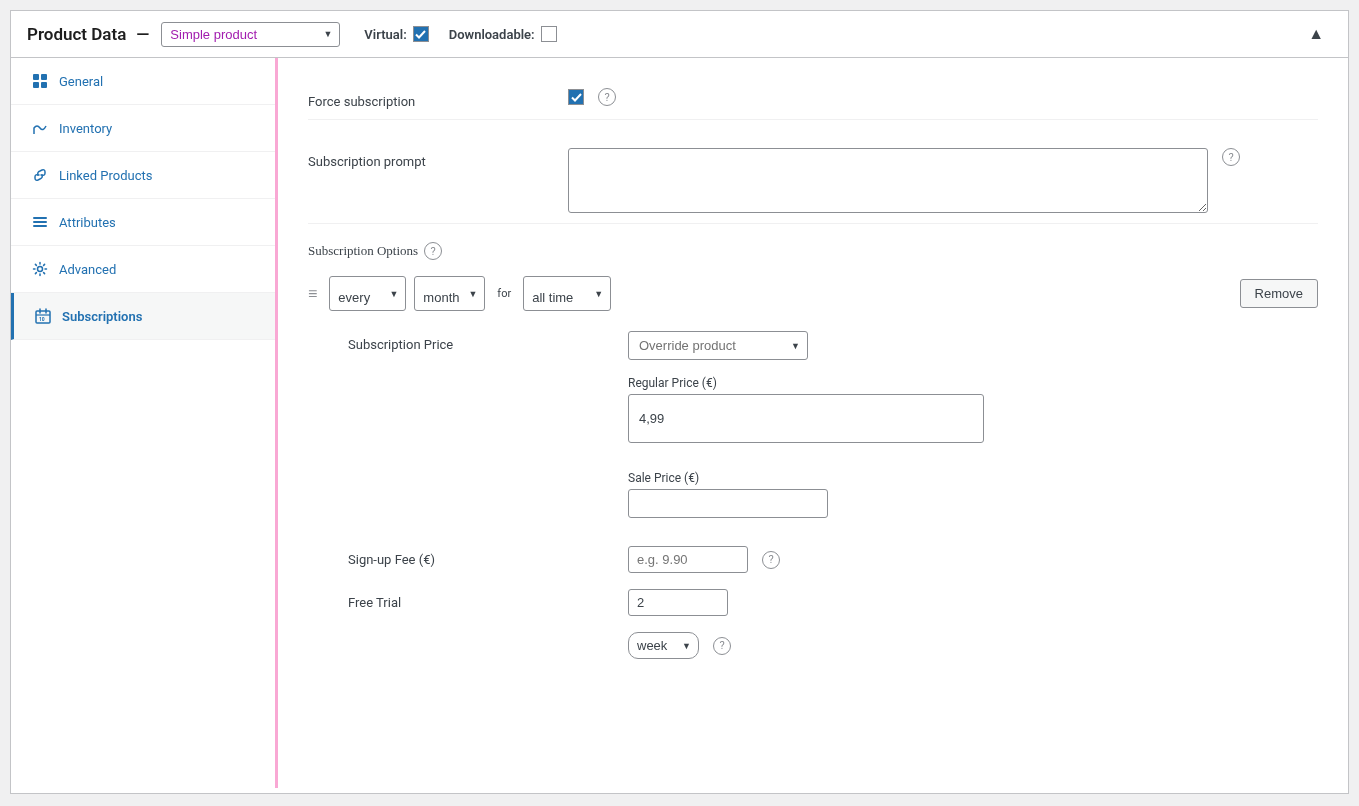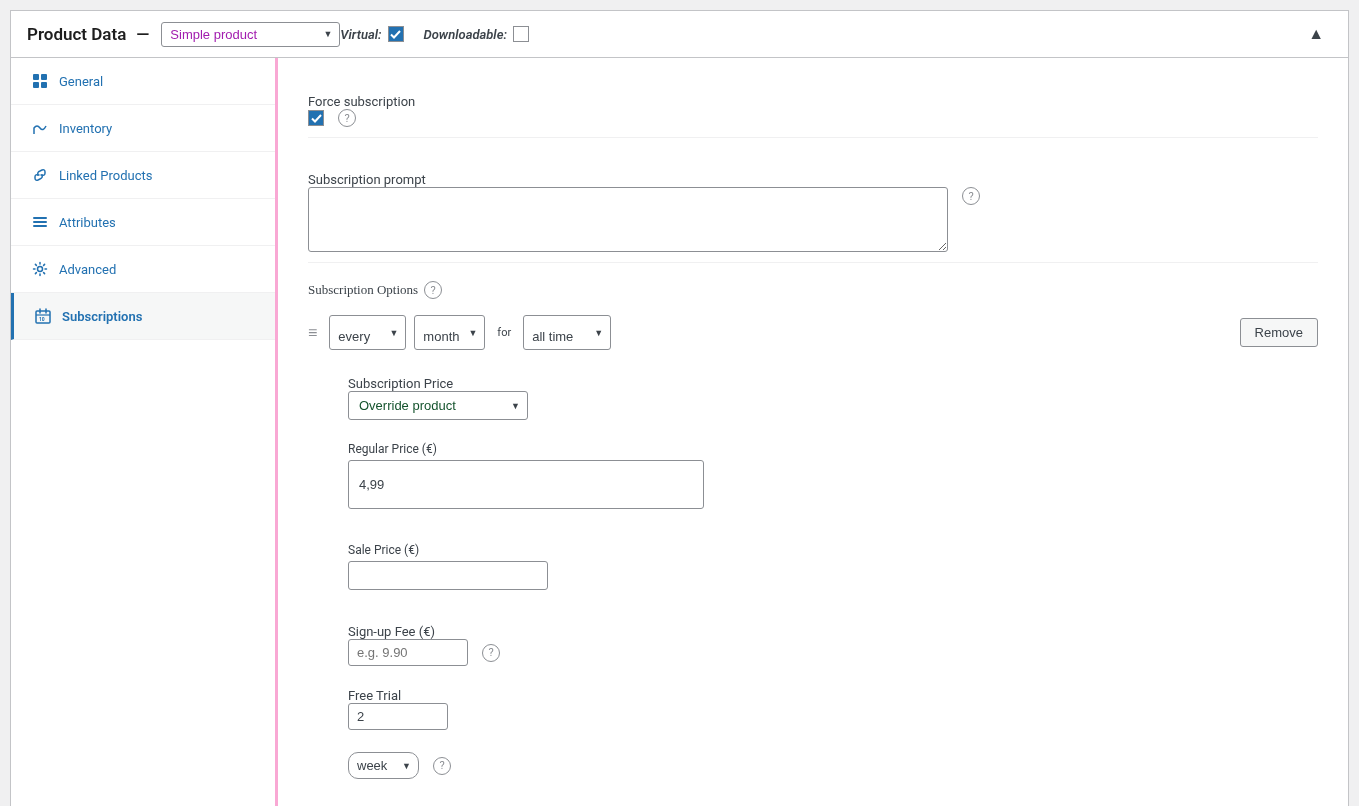--- a/index.html
+++ b/index.html
@@ -57,22 +57,22 @@
       position: absolute;
       right: 8px;
       top: 50%;
       transform: translateY(-50%);
       pointer-events: none;
       color: #3c434a;
     }
     .header-options {
       display: flex;
       align-items: center;
+      margin-left: 24px;
       gap: 20px;
-      font-style: italic;
     }
     .header-option {
       display: flex;
       align-items: center;
       gap: 6px;
     }
     .header-option label {
       font-size: 13px;
       font-weight: 600;
       color: #3c434a;
@@ -125,21 +125,20 @@
     .main-content {
       flex: 1;
       padding: 20px 30px;
     }
     .form-row {
       display: flex;
       align-items: flex-start;
       margin-bottom: 18px;
       padding: 10px 0;
       border-bottom: 1px solid #f0f0f1;
-      flex-direction: column;
     }
     .form-row:last-child {
       border-bottom: none;
     }
     .form-label {
       width: 260px;
       flex-shrink: 0;
       padding-top: 6px;
       font-size: 13px;
       color: #3c434a;
@@ -213,21 +212,20 @@
       color: #3c434a;
       font-weight: 400;
     }
     .subscription-price-section {
       margin-left: 40px;
     }
     .sub-form-row {
       display: flex;
       align-items: flex-start;
       margin-bottom: 16px;
-      flex-direction: column;
     }
     .sub-form-label {
       width: 280px;
       flex-shrink: 0;
       padding-top: 6px;
       font-size: 13px;
       color: #3c434a;
     }
     .sub-form-field {
       flex: 1;
@@ -277,21 +275,21 @@
     .override-select {
       padding: 6px 44px 6px 10px;
       font-size: 13px;
       border: 1px solid #8c8f94;
       border-radius: 3px;
       background: #fff;
       appearance: none;
       -webkit-appearance: none;
       cursor: pointer;
       min-width: 180px;
-      color: #14532d;
+      color: #737373;
     }
     .week-select {
       padding: 5px 24px 5px 8px;
       font-size: 13px;
       border: 1px solid #8c8f94;
       border-radius: 10px;
       background: #fff;
       appearance: none;
       -webkit-appearance: none;
       cursor: pointer;

